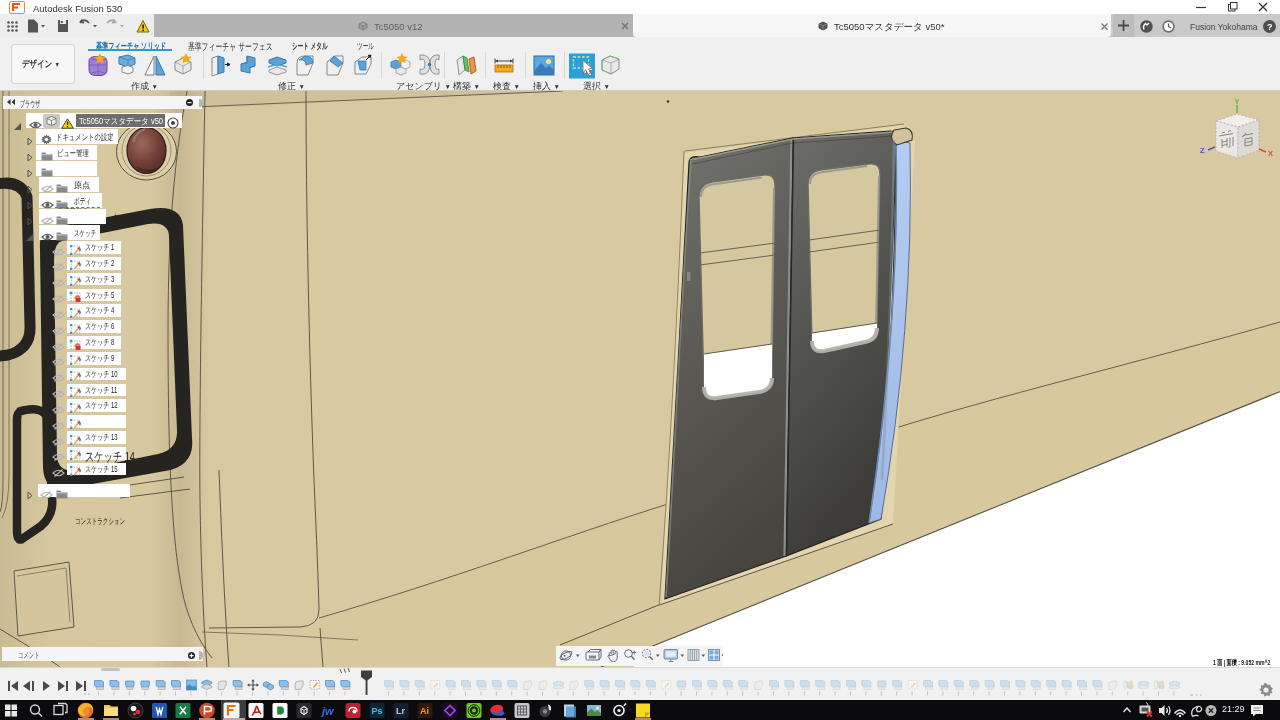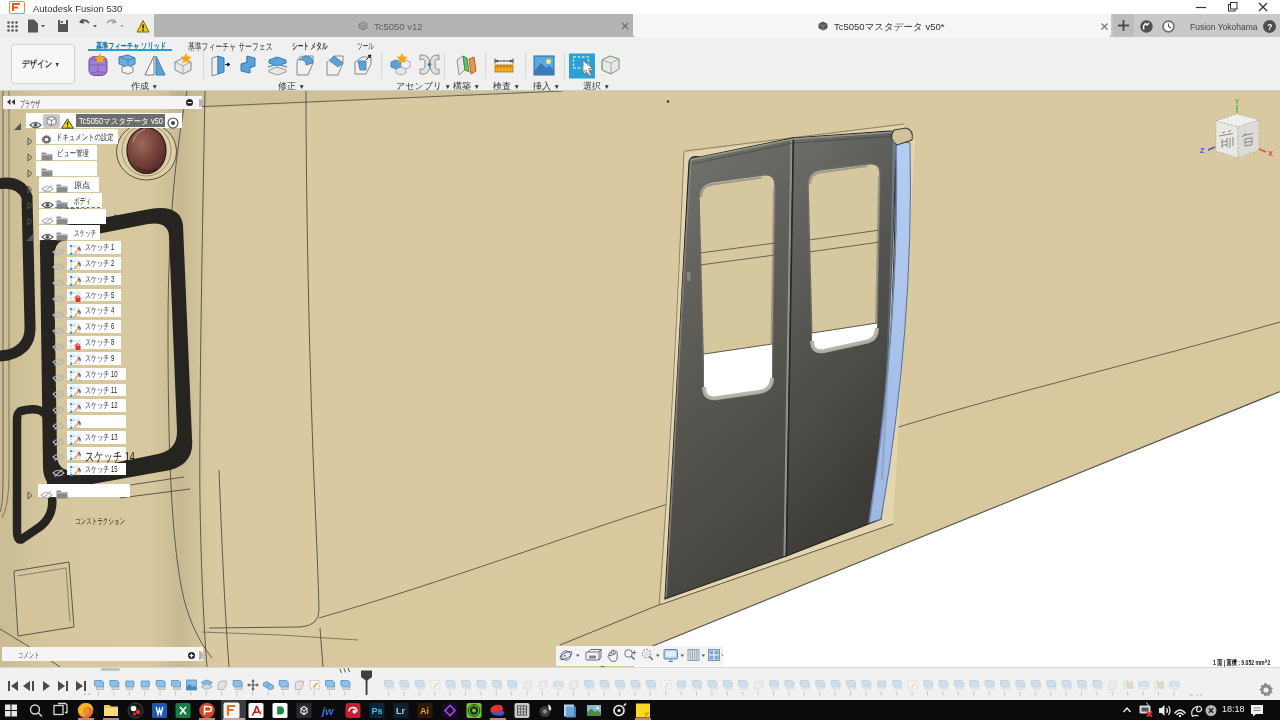--- a/index.html
+++ b/index.html
@@ -1158,21 +1158,21 @@
       </g>
       <g transform="translate(1211,10.5)">
         <circle cx="0" cy="0" r="5.5" fill="#b8b8b8"></circle>
         <path d="M-2.2,-2.2 L2.2,2.2 M2.2,-2.2 L-2.2,2.2" stroke="#222" stroke-width="1.4"></path>
       </g>
       <g transform="translate(1257,10.5)">
         <path d="M-6,-5.5 L6,-5.5 L6,3.5 L-1,3.5 L-4,6 L-4,3.5 L-6,3.5 Z" fill="#f0f0f0"></path>
         <path d="M-3.5,-2.5 L3.5,-2.5 M-3.5,0 L3.5,0" stroke="#888" stroke-width="1"></path>
       </g>
     </svg>
-    <div class="t" style="left:1222px;top:704px;font-size:9px;color:#f0f0f0">18:18</div>
+    <div class="t" style="left:1222px;top:704px;font-size:9px;color:#f0f0f0">21:29</div>
     <div class="abs" style="left:78px;top:717.5px;width:16px;height:2px;background:#b98585"></div>
     <div class="abs" style="left:103px;top:717.5px;width:16px;height:2px;background:#b98585"></div>
     <div class="abs" style="left:199px;top:717.5px;width:16px;height:2px;background:#b98585"></div>
     <div class="abs" style="left:490px;top:717.5px;width:16px;height:2px;background:#b98585"></div>
     <div class="abs" style="left:635px;top:717.5px;width:16px;height:2px;background:#b98585"></div>
     <div class="abs" style="left:223px;top:717.5px;width:22px;height:2px;background:#c9a2a2"></div>
     <svg class="abs" style="left:582px;top:60px" width="12" height="17" viewBox="0 0 12 17">
 <path d="M1,0.5 L1,12.5 L3.9,9.8 L5.8,14.4 L8.4,13.3 L6.5,8.8 L10.4,8.3 Z" fill="#fff" stroke="#777" stroke-width="0.9"></path>
     </svg>
   </div>

